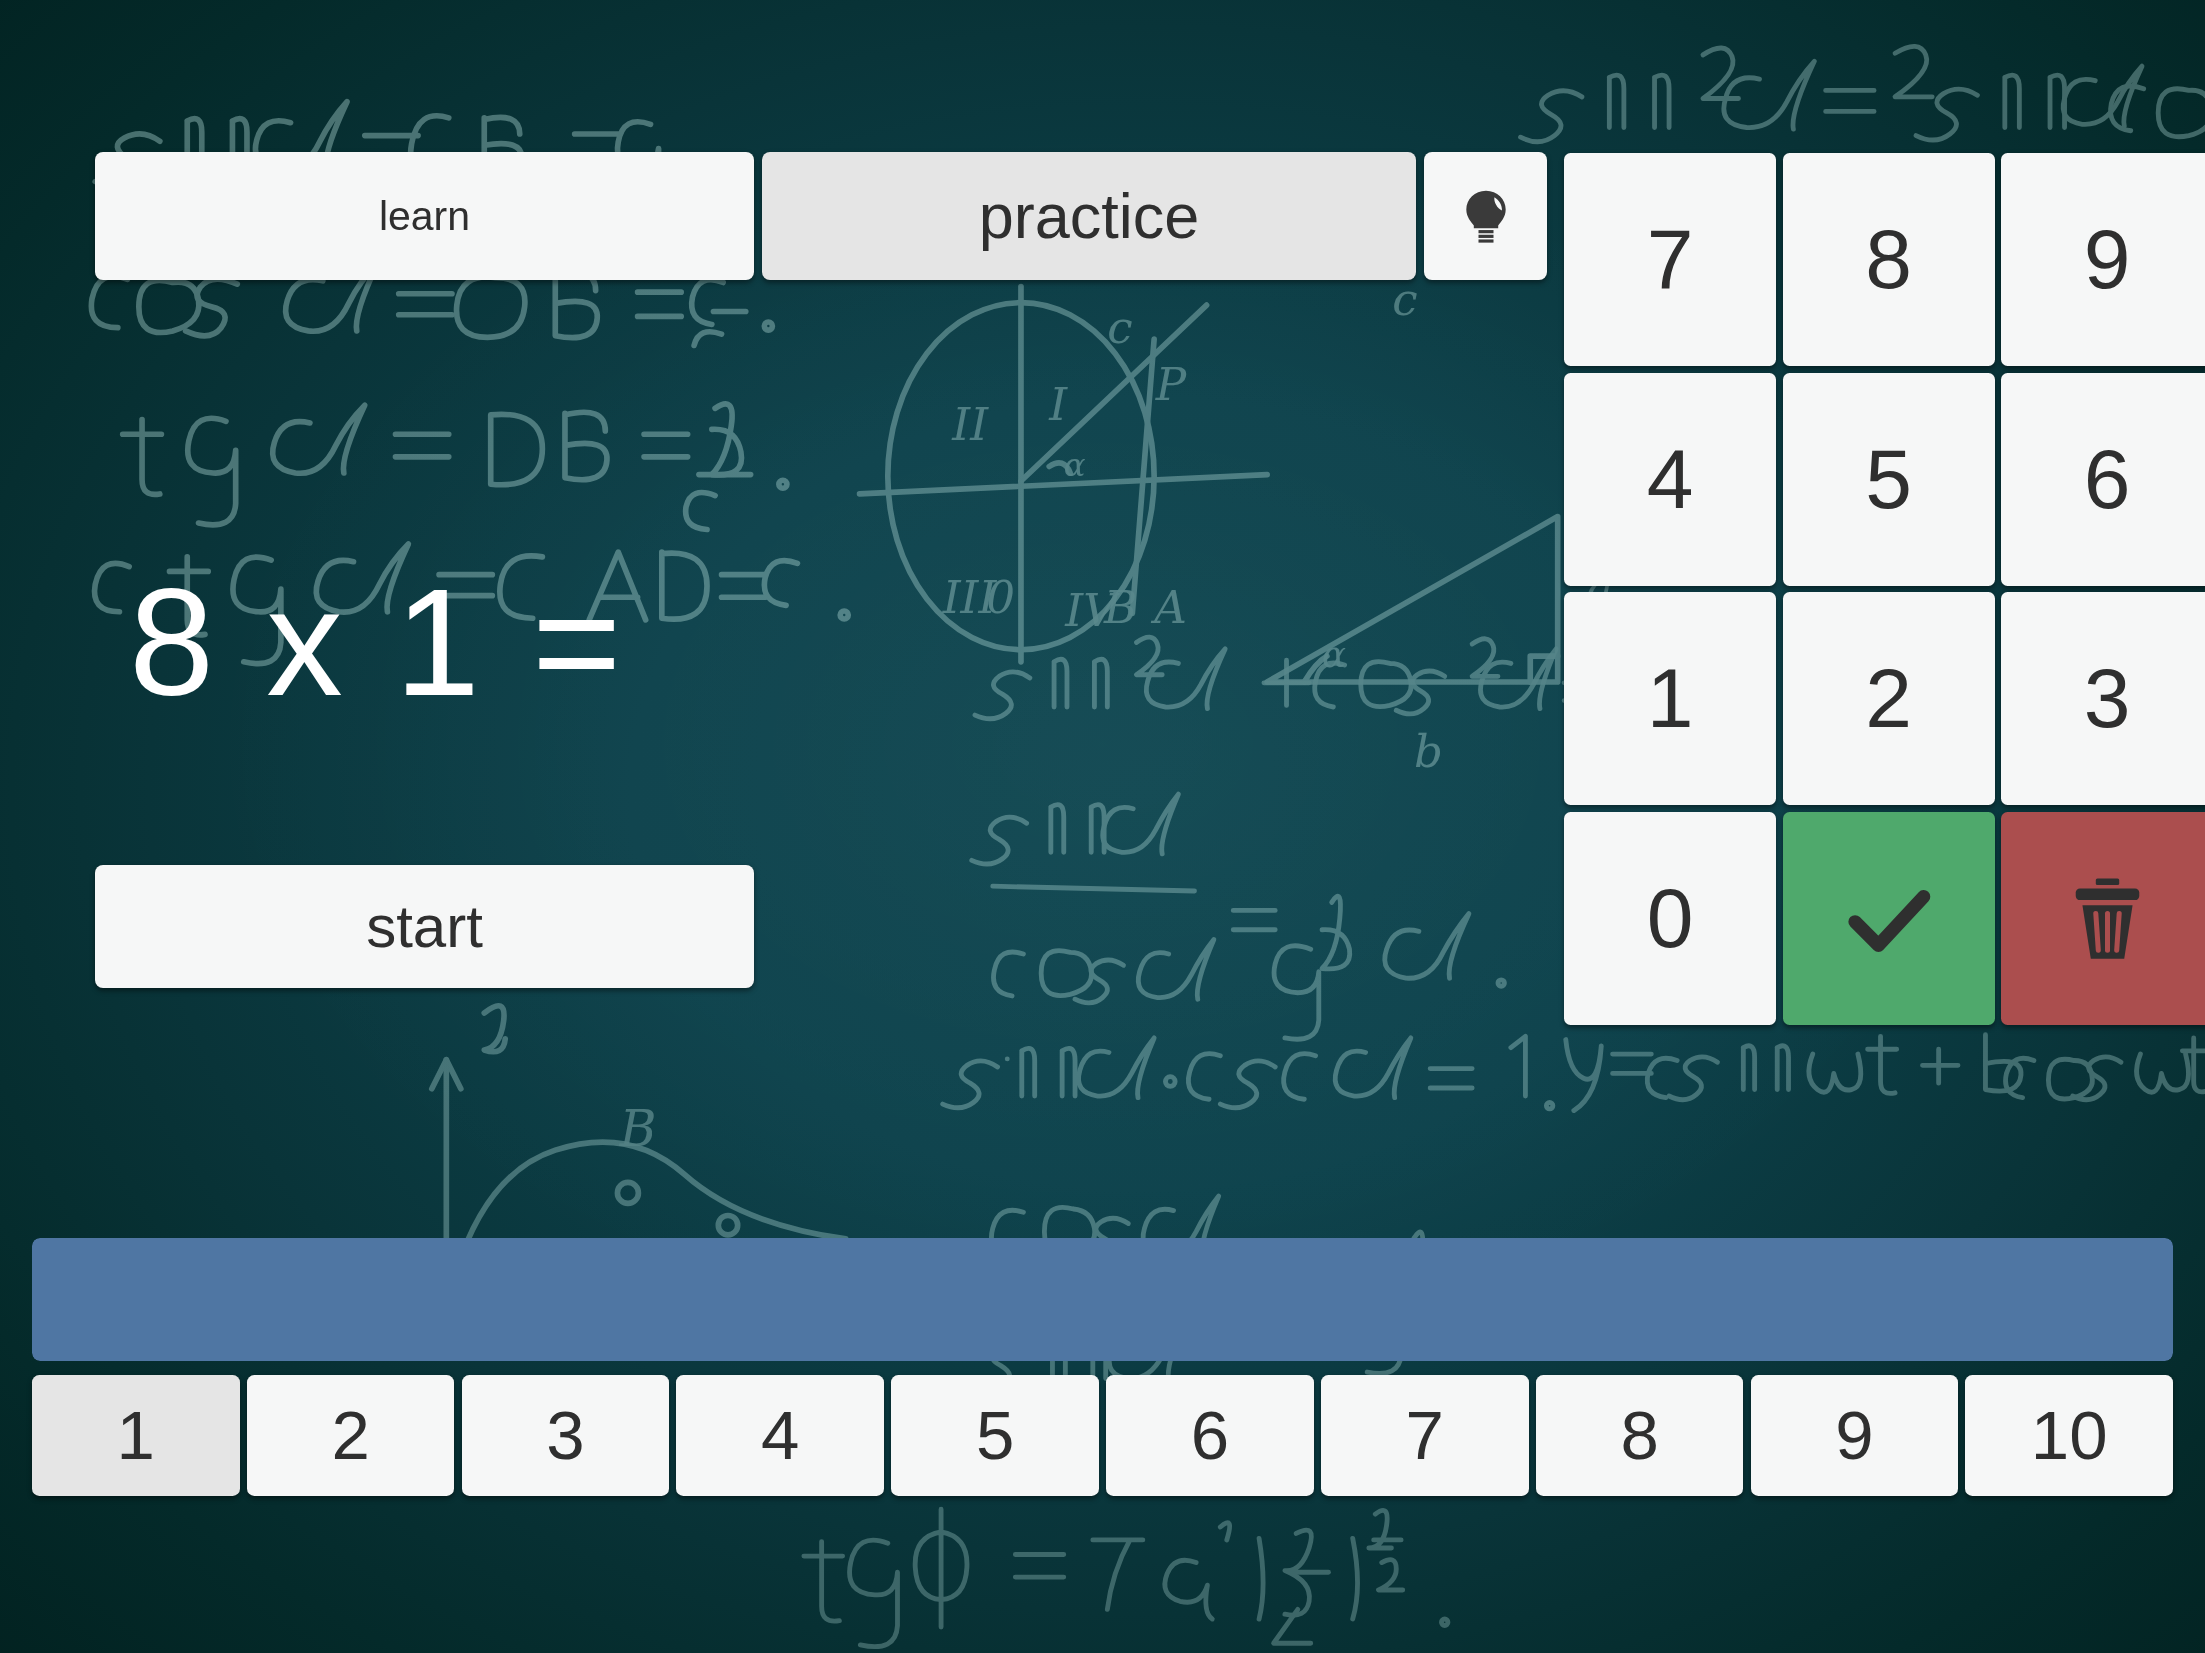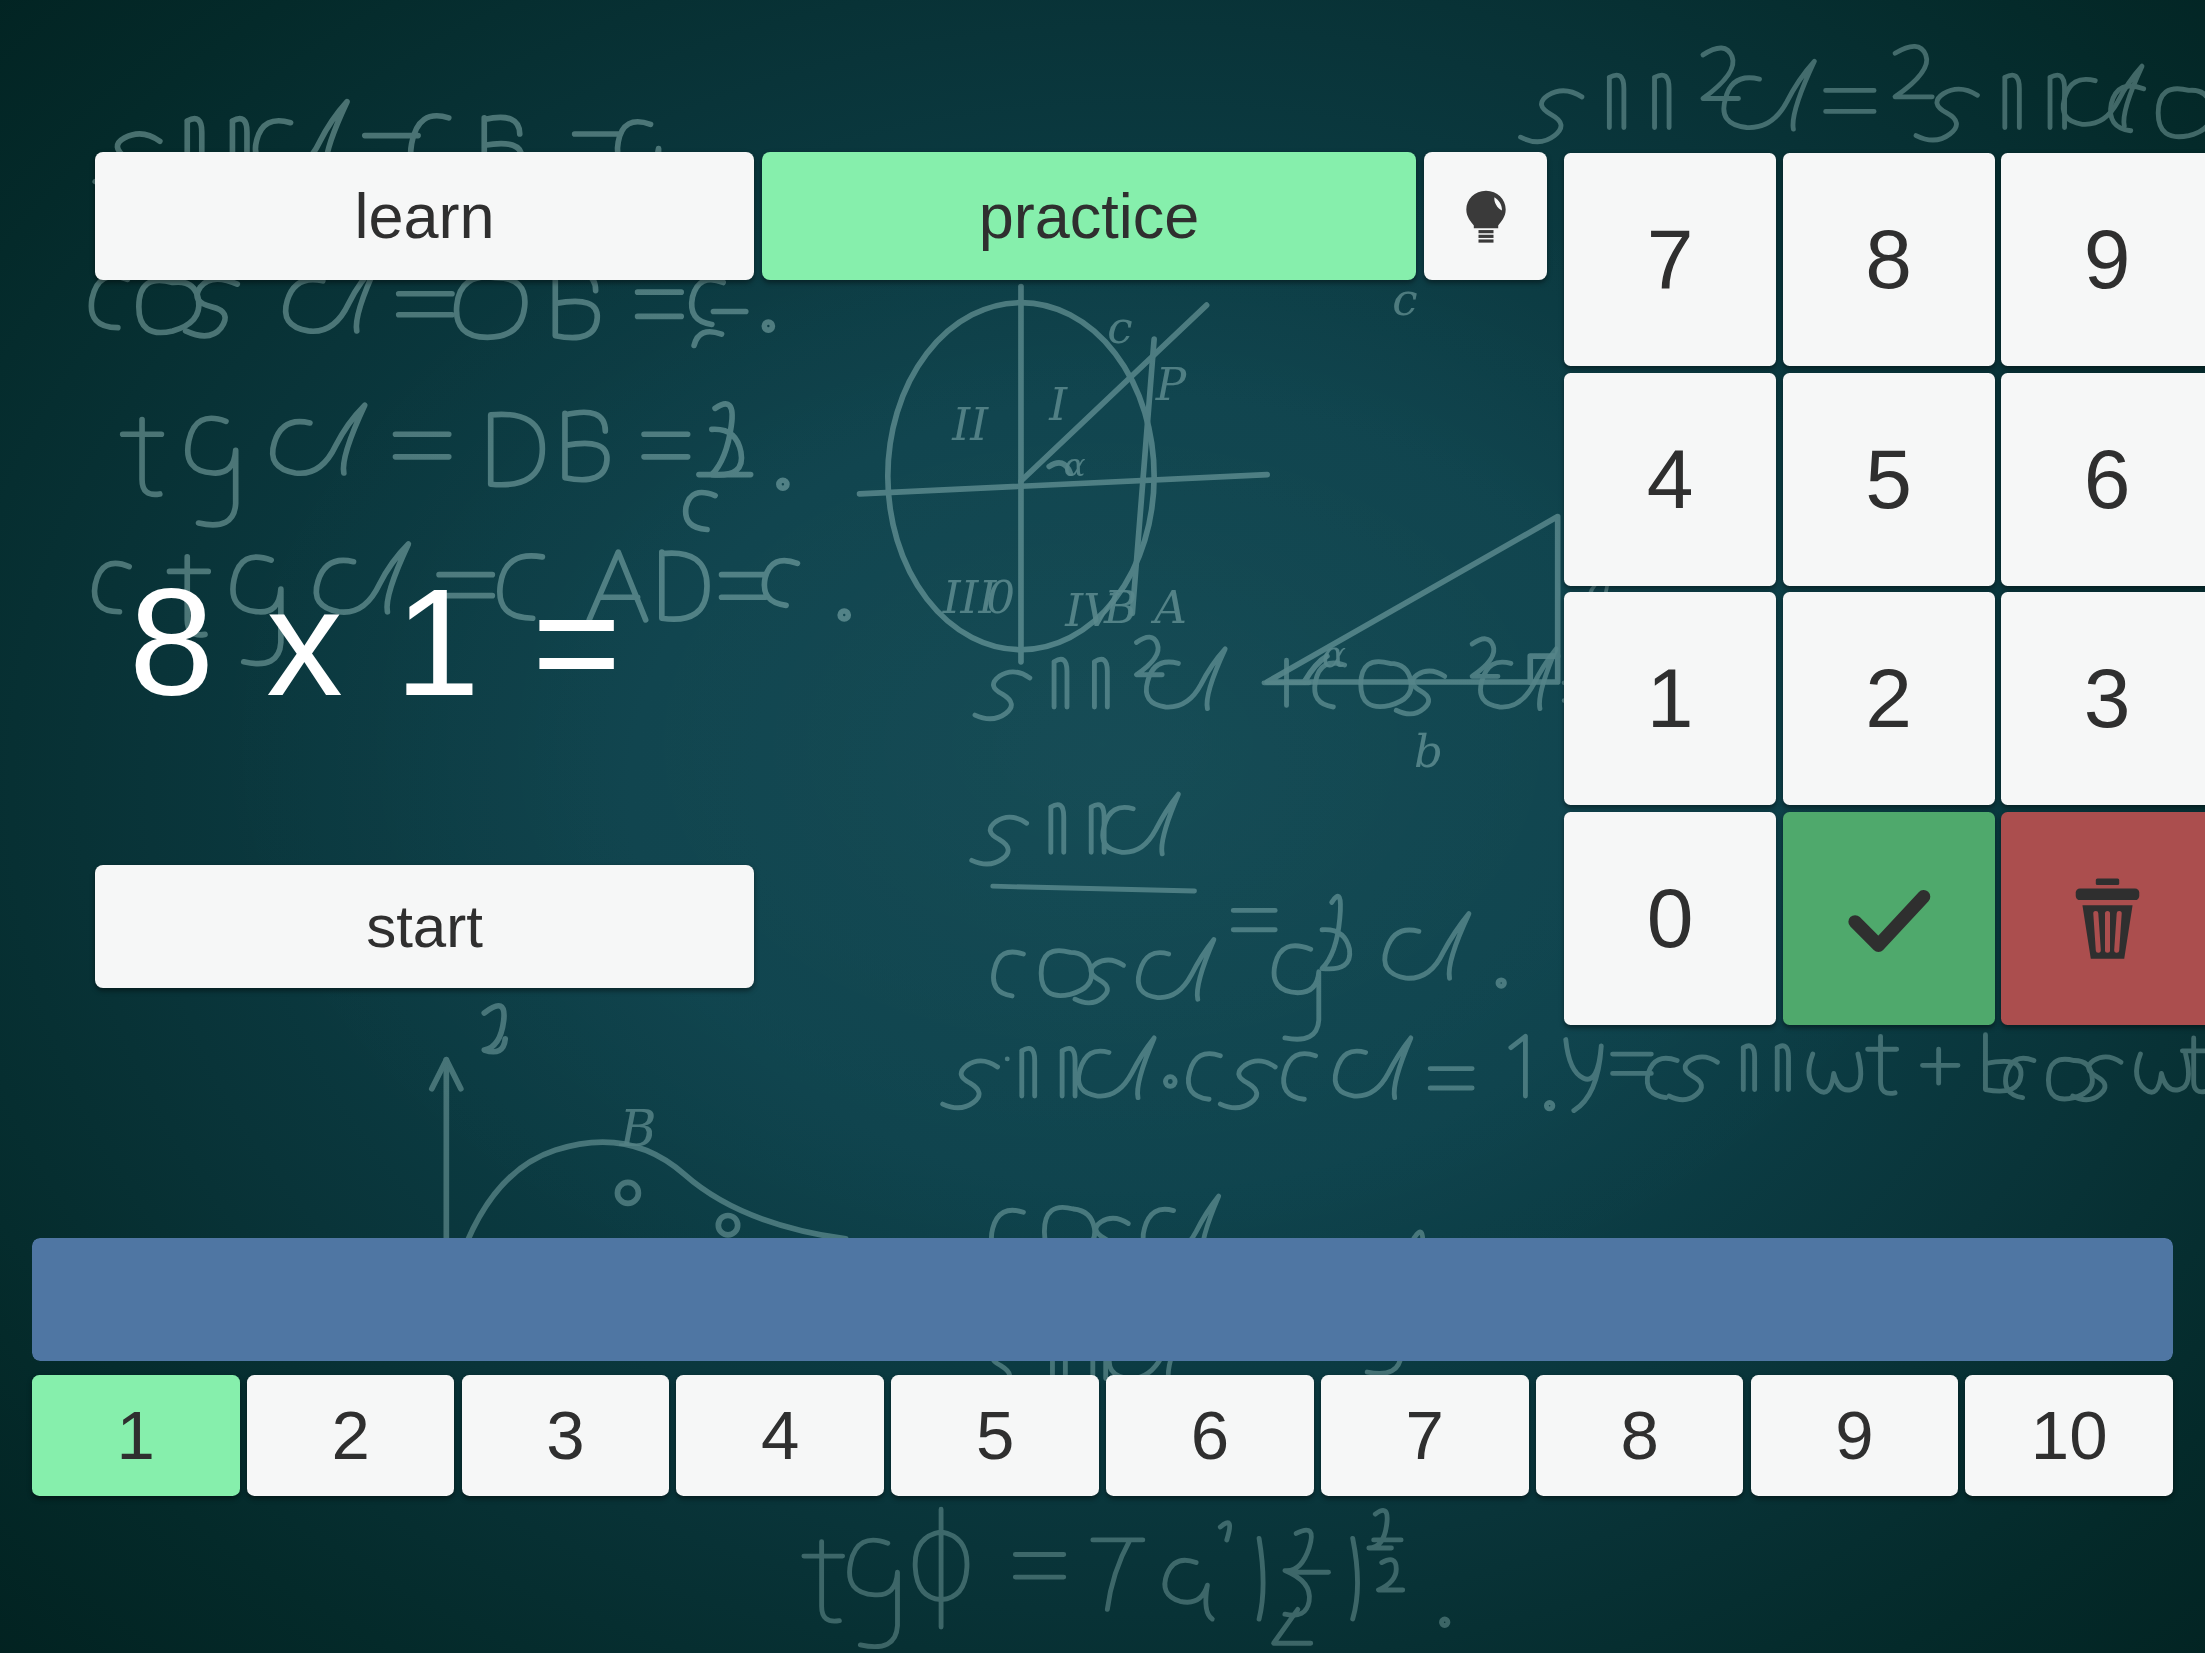--- a/index.html
+++ b/index.html
@@ -57,33 +57,33 @@
     background: #f6f7f7;
     border-radius: 8px;
     box-shadow: 0 2.4px 4.8px rgba(0,0,0,.42);
     display: flex;
     align-items: center;
     justify-content: center;
     color: #2f2f2f;
     box-sizing: border-box;
     user-select: none;
   }
-  .tile.yellow { background: #86efac; }
+  .tile.yellow { background: #e5e5e5; }
 
   
   #tabbar {
     position: absolute;
     left: 95px;
     top: 152px;
     width: 1453px;
     height: 128px;
     display: flex;
     gap: 8px;
   }
-  #tab-learn    { flex: 0 0 659px; height: 100%; font-size: 63px; }
+  #tab-learn    { flex: 0 0 659px; height: 100%; font-size: 41px; }
   #tab-practice { flex: 0 0 654px; height: 100%; font-size: 63px; }
   #hint-btn     { flex: 0 0 123px; height: 100%; }
   #hint-btn svg { width: 60px; height: 60px; display: block; }
 
   
   #problem {
     position: absolute;
     left: 129px;
     top: 557px;
     width: 1211px;

